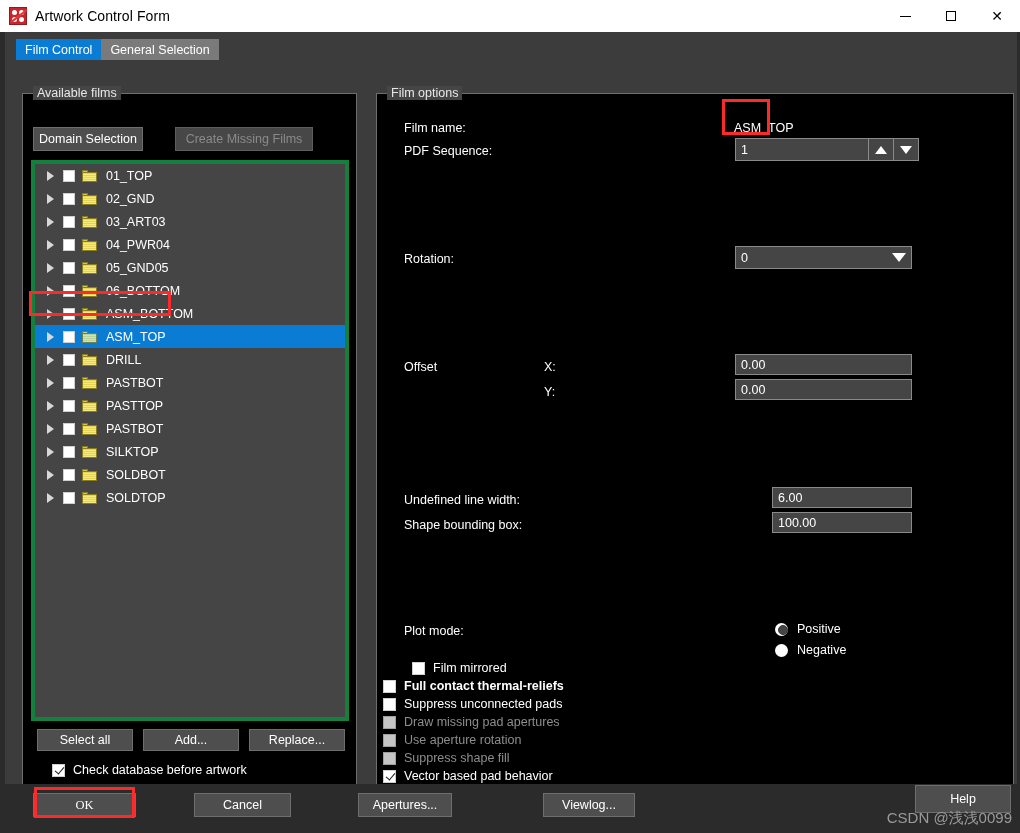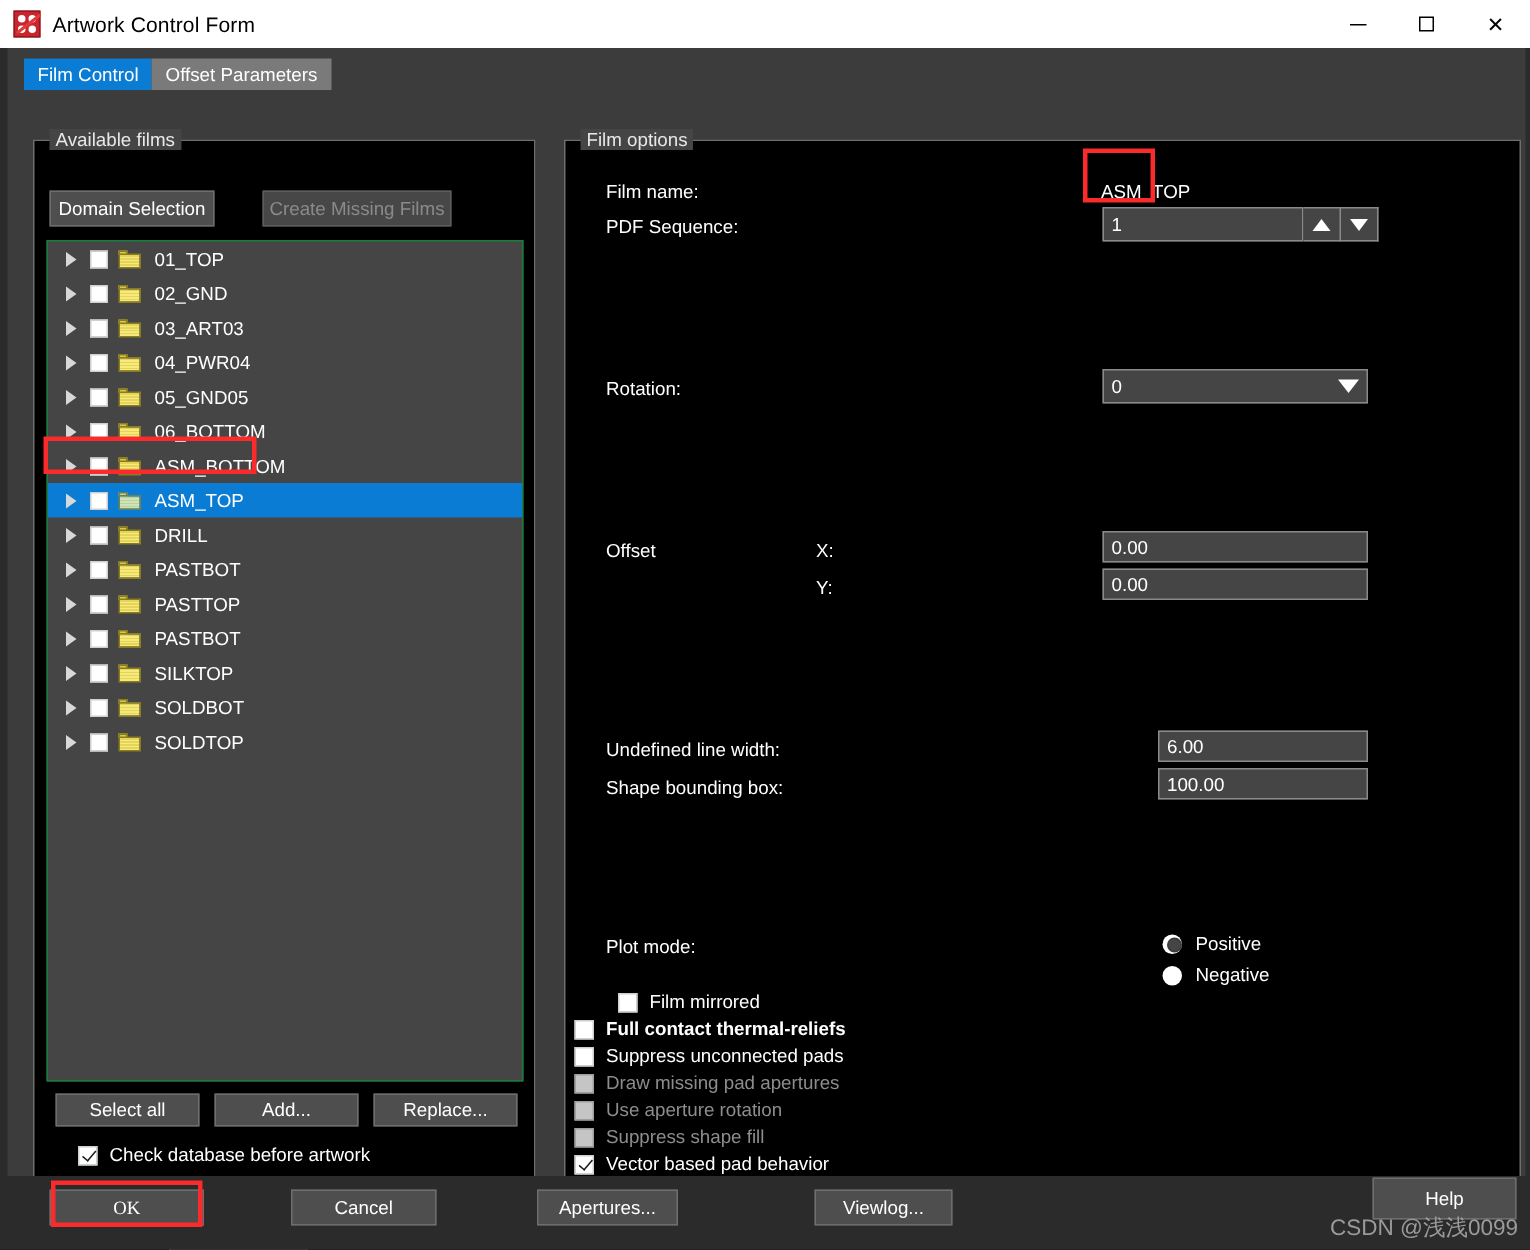--- a/index.html
+++ b/index.html
@@ -110,28 +110,28 @@
     color: #ffffff;
     font-size: 12.5px;
     font-family: "Liberation Sans", sans-serif;
     display: flex; align-items: center; justify-content: center;
     padding: 0;
     cursor: default;
   }
   .btn.disabled { color: #8a8a8a; border-color: #5d5d5d; background: #474747; }
 
   #domain-selection { position: absolute; left: 10px; top: 33px; width: 110px; height: 24px; }
-  #create-missing-films { position: absolute; left: 152px; top: 33px; width: 126px; height: 24px; }
+  #create-missing-films { position: absolute; left: 152px; top: 33px; width: 138px; height: 24px; }
 
   
   .tree {
     position: absolute; left: 8px; top: 66px;
     width: 318px; height: 561px;
     background: #454545;
-    border: 1px solid #15803d;
+    border: 4px solid #15803d;
     overflow: hidden;
   }
   .tree-row {
     position: relative;
     height: 23px;
     display: flex; align-items: center;
     padding-left: 10px;
     font-size: 12.5px; color: #ffffff;
   }
   .tree-row.selected { background: #0a7cd4; }
@@ -330,21 +330,21 @@
   </div>
 
   <div class="body-area">
     <div class="inner-frame">
 
       <div class="tabstrip">
         <div class="tab active">
           <span>Film Control</span>
         </div>
         <div class="tab">
-          <span>Offset Parameters</span>
+          <span>General Selection</span>
         </div>
       </div>
 
       <div class="groupbox" id="available-films">
         <div class="gb-title">Available films</div>
 
         <div class="btn" id="domain-selection">
           <span>Domain Selection</span>
         </div>
         <div class="btn disabled" id="create-missing-films">

